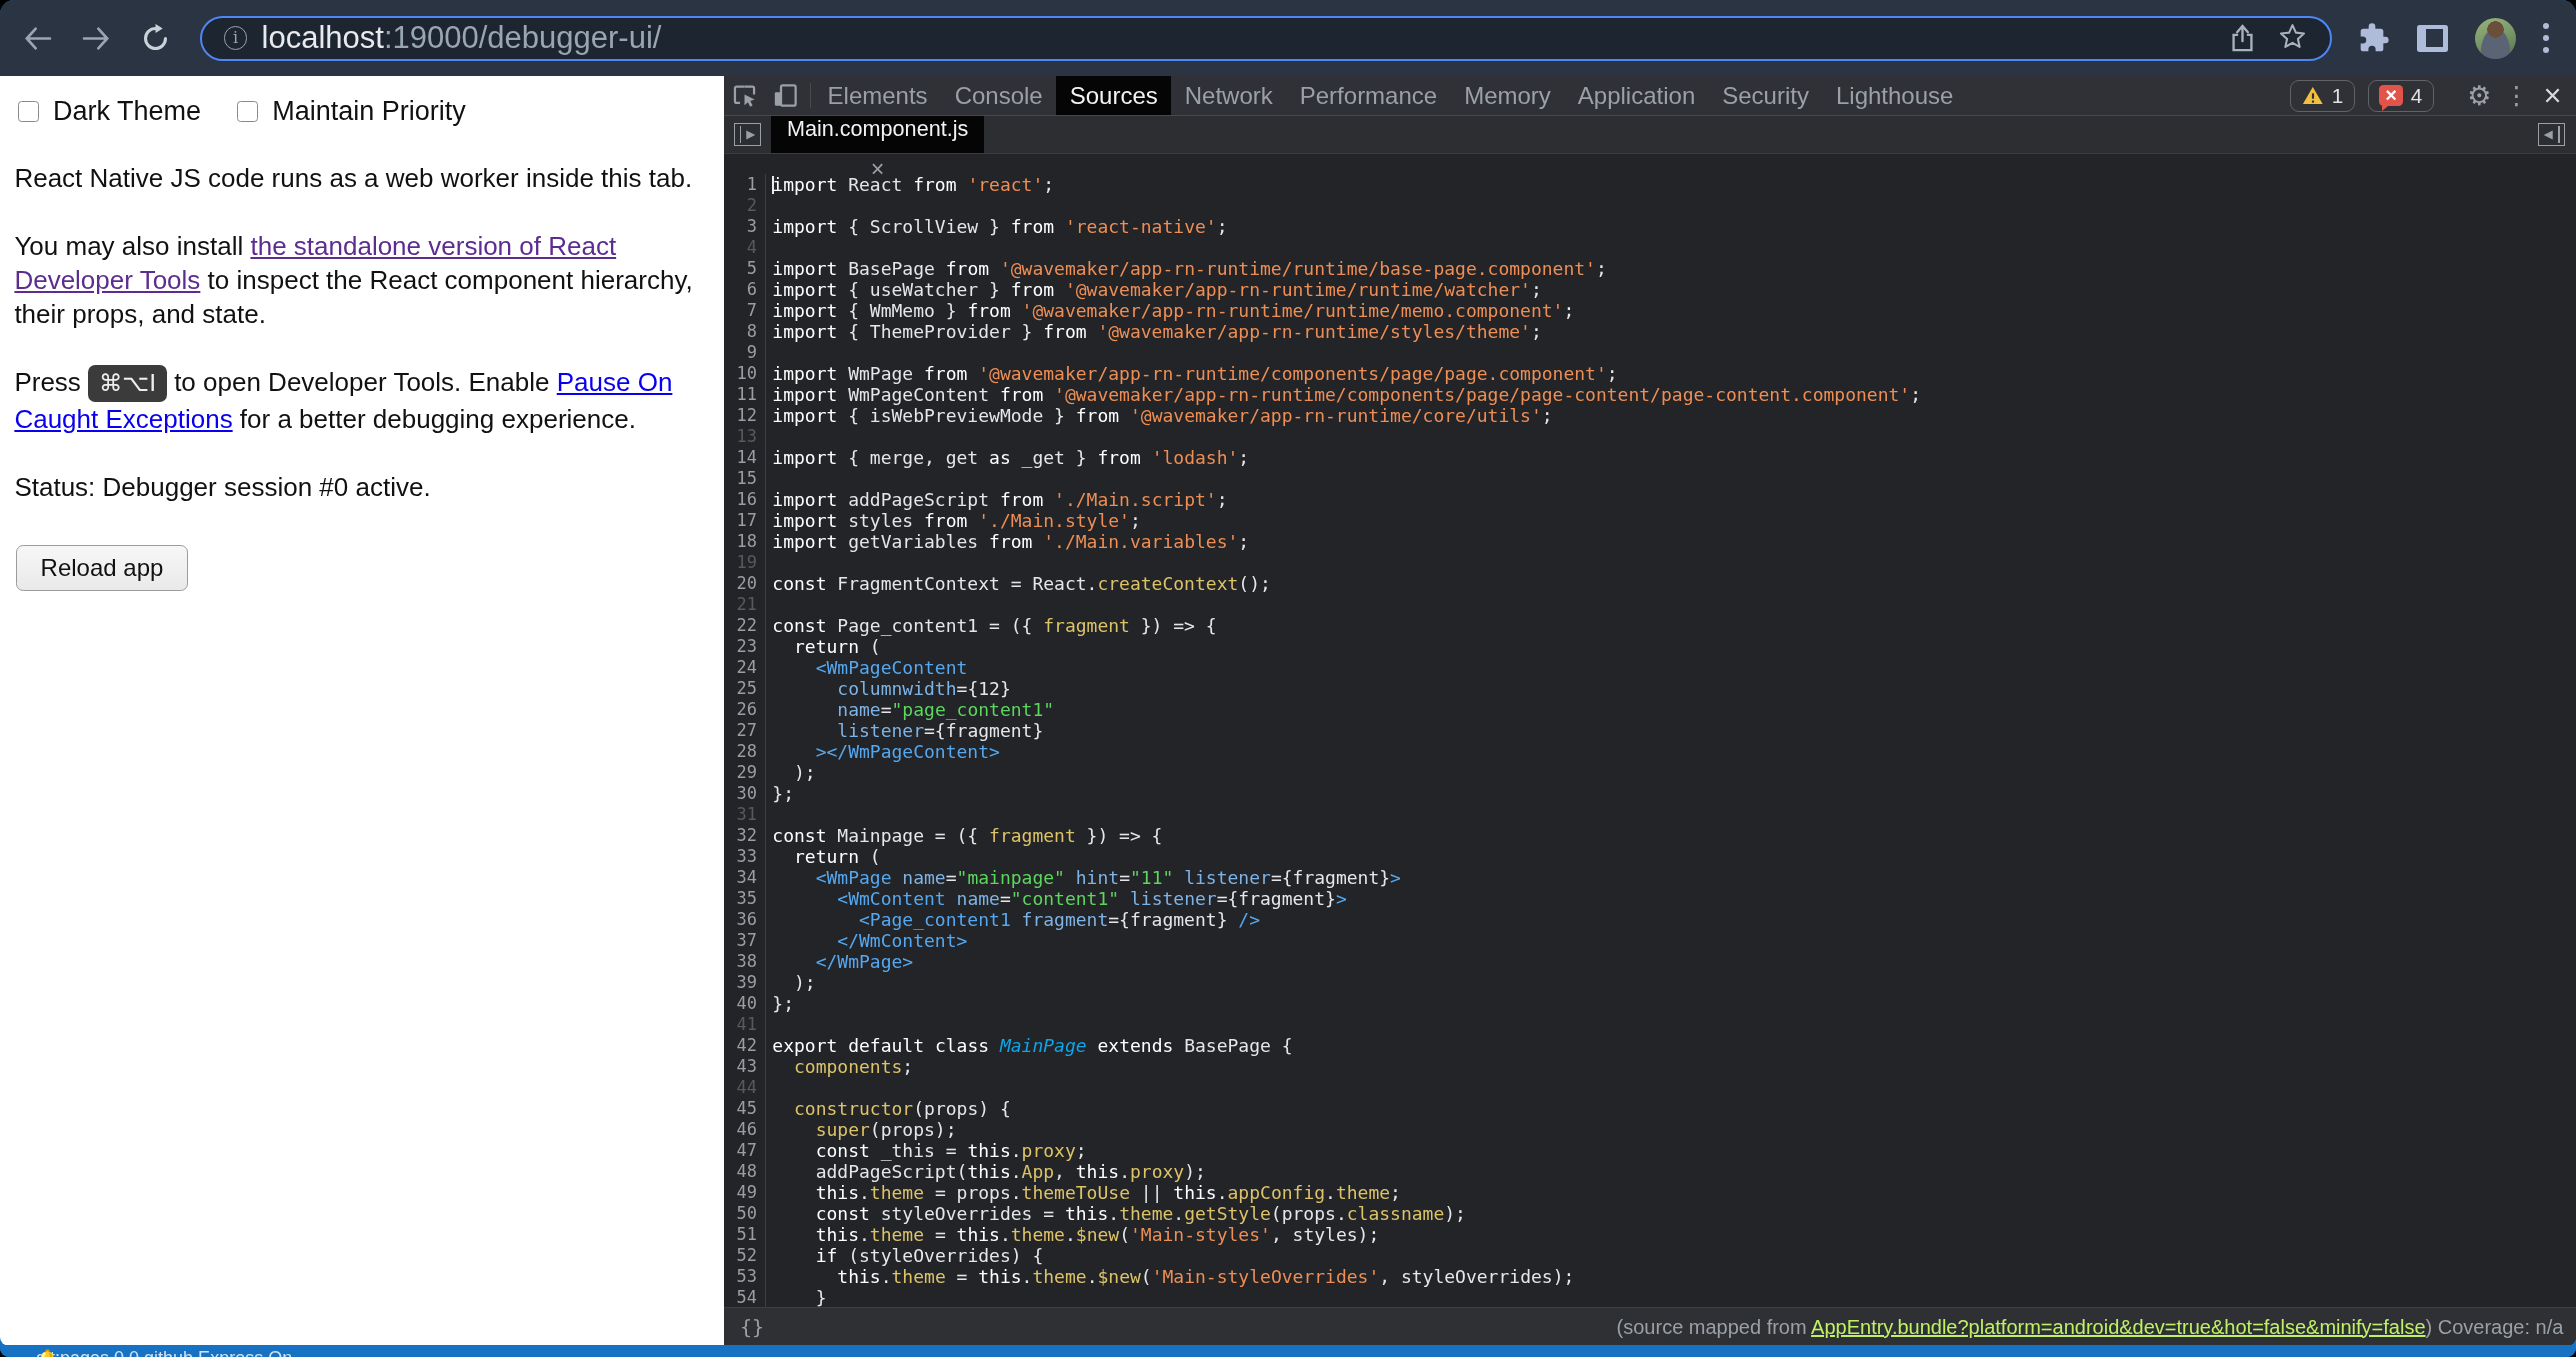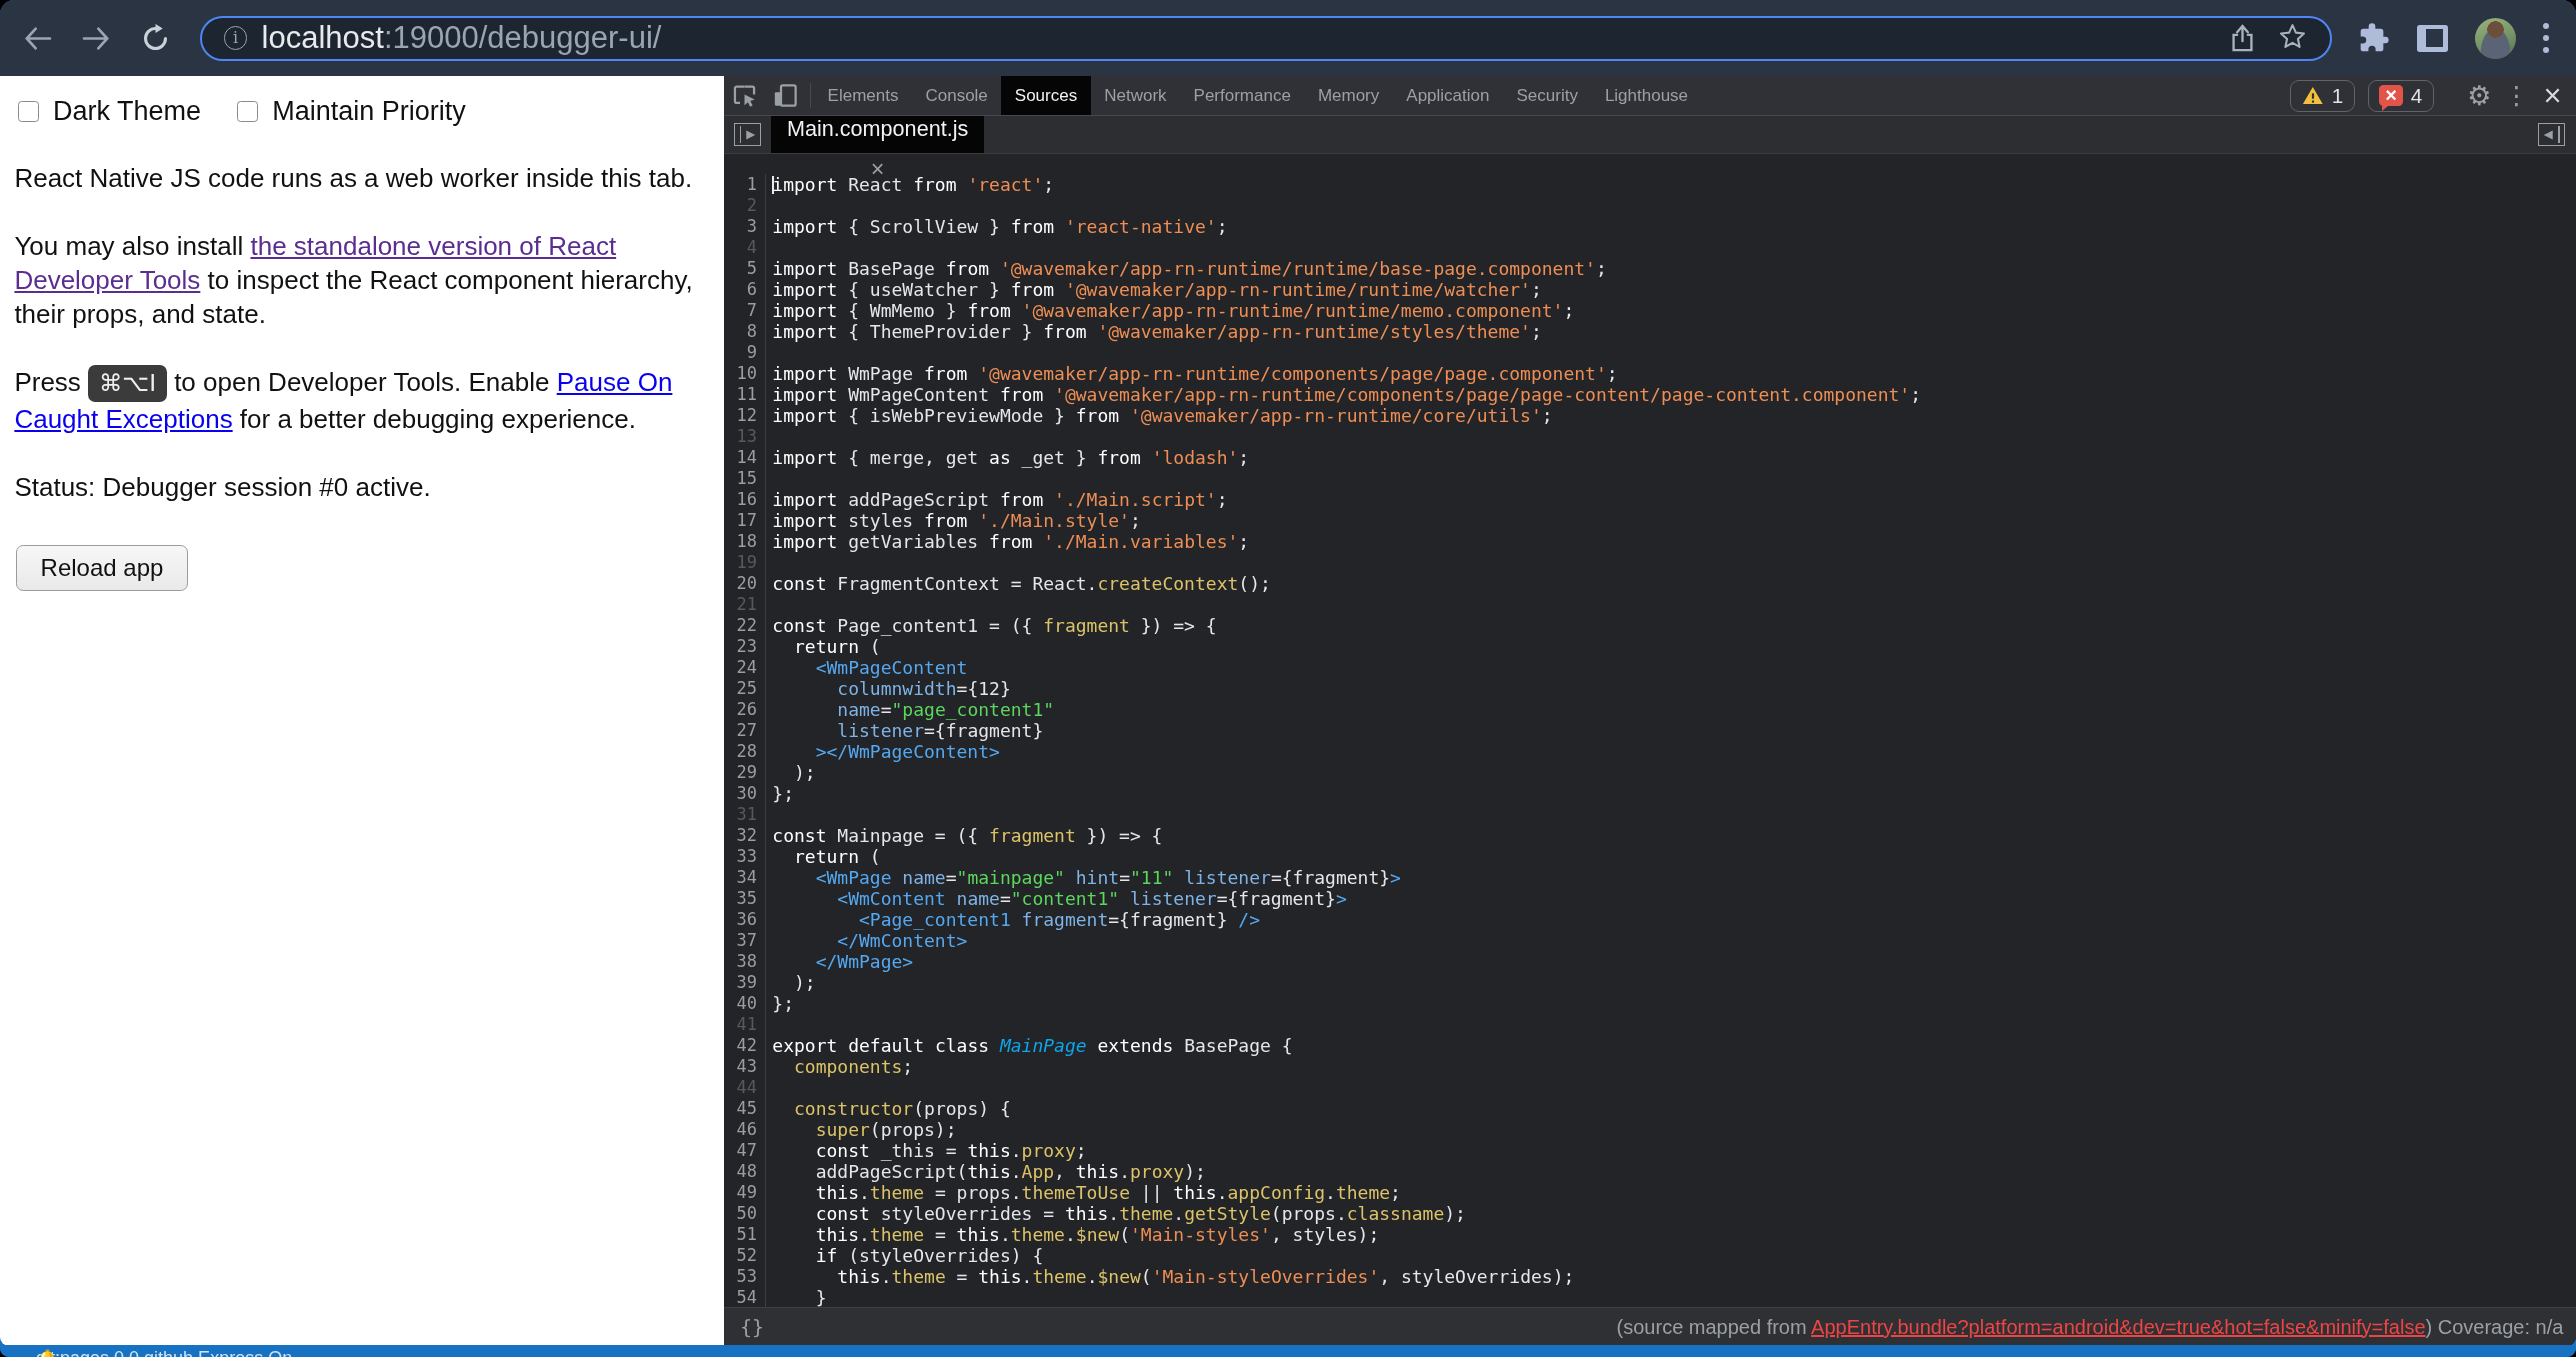--- a/index.html
+++ b/index.html
@@ -37,21 +37,21 @@
   a.lnk.blue { color:#0800ee; }
   a.lnk.purple { color:#5c2d91; }
   .reload-btn { margin-top:41px; margin-left:1.8px; font-size:24px; color:#111; background:linear-gradient(#f7f7f7,#e9e9e9); border:0.9px solid #9b9b9b; border-radius:7.2px; padding:8px 23.4px; font-family:"Liberation Sans",sans-serif; }
 
   
   .devtools { flex:1; height:100%; background:#222428; display:flex; flex-direction:column; border-bottom-right-radius:9px; overflow:hidden; }
   .dt-tabs-row { height:40px; background:#2f3136; display:flex; align-items:stretch; flex:none; border-bottom:0.9px solid #46484d; }
   .dt-ico { width:41px; display:flex; align-items:center; justify-content:center; color:#9aa0a6; }
   .vsep { width:0.9px; background:#47494e; margin:7.2px 3.6px; }
   .dt-tabs { display:flex; align-items:stretch; }
-  .dt-tab { display:flex; align-items:center; padding:0 13.5px; font-size:17px; color:#9aa0a6; white-space:nowrap; }
+  .dt-tab { display:flex; align-items:center; padding:0 13.5px; font-size:24px; color:#9aa0a6; white-space:nowrap; }
   .dt-tab.active { background:#050505; color:#f1f3f4; }
   .dt-right { margin-left:auto; display:flex; align-items:center; gap:12.6px; padding-right:14.4px; }
   .badge { display:flex; align-items:center; gap:8px; border:0.9px solid #606368; border-radius:9px; height:32px; padding:0 10.8px; color:#dfe1e5; font-size:20.7px; }
   .err-ic { width:23.4px; height:21.6px; background:#e25449; border-radius:4.5px; position:relative; }
   .err-ic::before { content:"×"; position:absolute; inset:0; color:#fff; font-size:20px; line-height:20.7px; text-align:center; font-weight:bold; }
   .err-ic::after { content:""; position:absolute; left:2.7px; bottom:-4.5px; border-left:6.3px solid #e25449; border-bottom:5.4px solid transparent; }
   .gear { font-size:27px; color:#9aa0a6; font-family:"DejaVu Sans", sans-serif; }
   .vdots { font-size:25px; color:#9aa0a6; font-family:"DejaVu Sans", sans-serif; }
   .dt-close { font-size:31px; color:#d7d9dc; margin-left:1.8px; }
 
@@ -78,21 +78,21 @@
   .tk-grn { color:#5dd65d; }
   .tk-tag { color:#55a8f0; }
   .tk-attr{ color:#7fb3e5; }
   .tk-fn  { color:#ddc368; }
   .tk-cls { color:#0ea5e9;font-style:italic; }
   .tk-pln { color:#e4e6e9; }
 
   .dt-status { height:39px; flex:none; background:#2e3034; border-top:0.9px solid #3d3f44; display:flex; align-items:center; font-size:20px; color:#9aa0a6; padding:0 12.6px 0 16px; }
   .braces { font-family:"DejaVu Sans Mono", monospace; font-size:20px; }
   .src-mapped { margin-left:auto; white-space:nowrap; }
-  .src-mapped a { color:#ef4444; text-decoration:underline;text-align:right; }
+  .src-mapped a { color:#bef264; text-decoration:underline;text-align:right; }
 
   
   .bg-strip { position:absolute; left:0; right:0; bottom:0; height:11.7px; background:#1872c3; overflow:hidden; }
   .bg-strip span { position:absolute; left:36px; top:2.7px; color:#cfe3f5; font-size:18px; white-space:nowrap; }
   .bell { position:absolute; right:25px; top:1.8px; color:#cfe3f5; font-size:16px; }
 </style>
 </head>
 <body>
 
 <div class="window">

